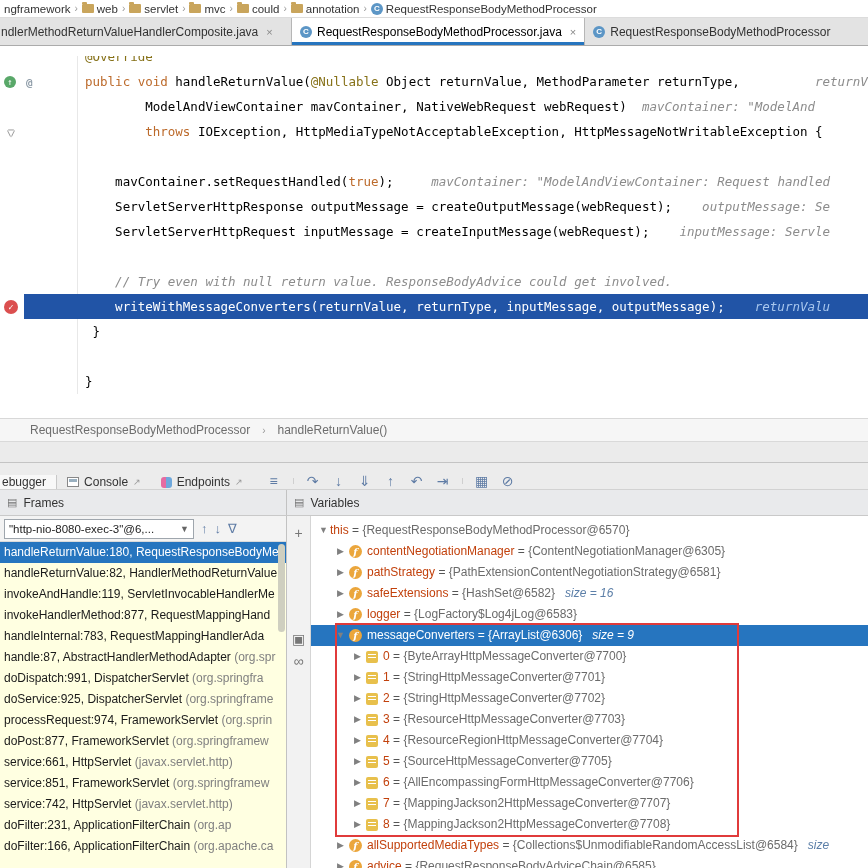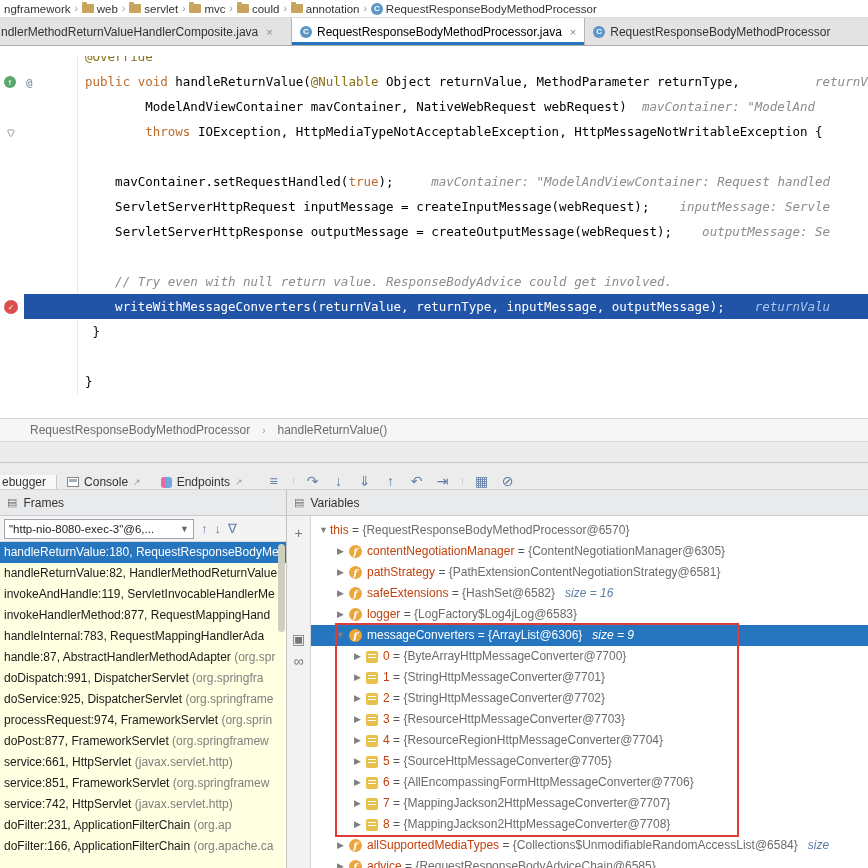--- a/index.html
+++ b/index.html
@@ -185,25 +185,25 @@
       <div class="code-line">
         <span class="lgut"></span>
         <span class="ctext"><span class="seg-t"></span></span>
       </div>
       <div class="code-line">
         <span class="lgut"></span>
         <span class="ctext"><span class="seg-t">    mavContainer.setRequestHandled(</span><span class="seg-k">true</span><span class="seg-t">);</span><span class="seg-h">     mavContainer: "ModelAndViewContainer: Request handled </span></span>
       </div>
       <div class="code-line">
         <span class="lgut"></span>
+        <span class="ctext"><span class="seg-t">    ServletServerHttpResponse outputMessage = createOutputMessage(webRequest);</span><span class="seg-h">    outputMessage: Se</span></span>
+      </div>
+      <div class="code-line">
+        <span class="lgut"></span>
         <span class="ctext"><span class="seg-t">    ServletServerHttpRequest inputMessage = createInputMessage(webRequest);</span><span class="seg-h">    inputMessage: Servle</span></span>
-      </div>
-      <div class="code-line">
-        <span class="lgut"></span>
-        <span class="ctext"><span class="seg-t">    ServletServerHttpResponse outputMessage = createOutputMessage(webRequest);</span><span class="seg-h">    outputMessage: Se</span></span>
       </div>
       <div class="code-line">
         <span class="lgut"></span>
         <span class="ctext"><span class="seg-t"></span></span>
       </div>
       <div class="code-line">
         <span class="lgut"></span>
         <span class="ctext"><span class="seg-c">    // Try even with null return value. ResponseBodyAdvice could get involved.</span></span>
       </div>
       <div class="code-line exec">

